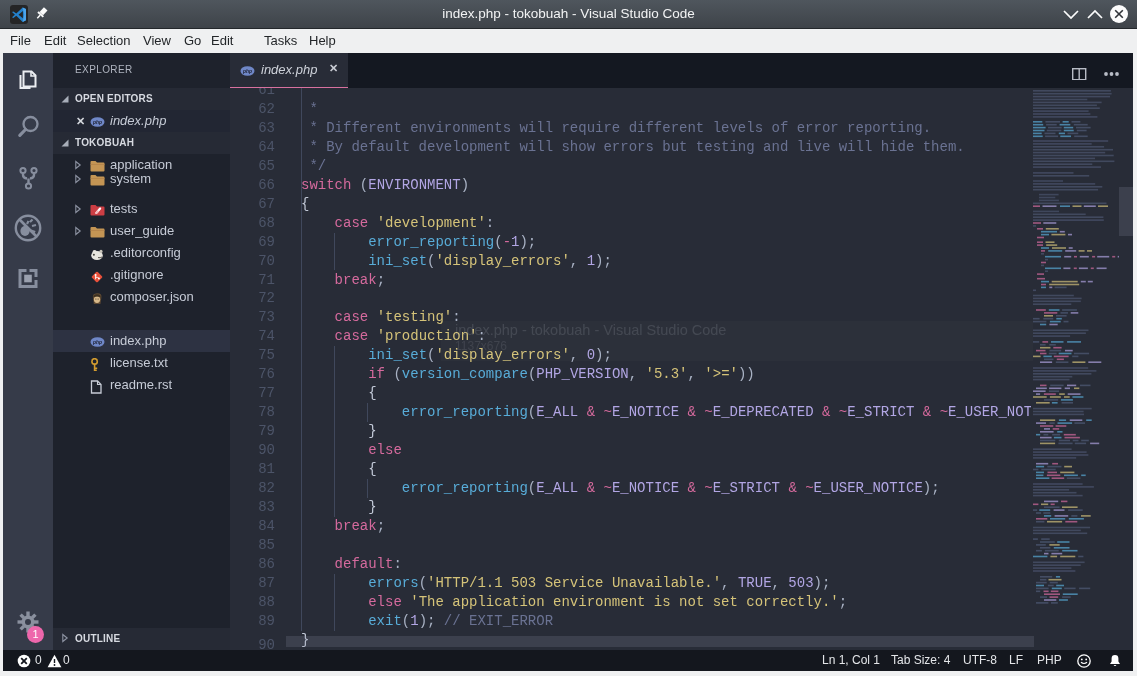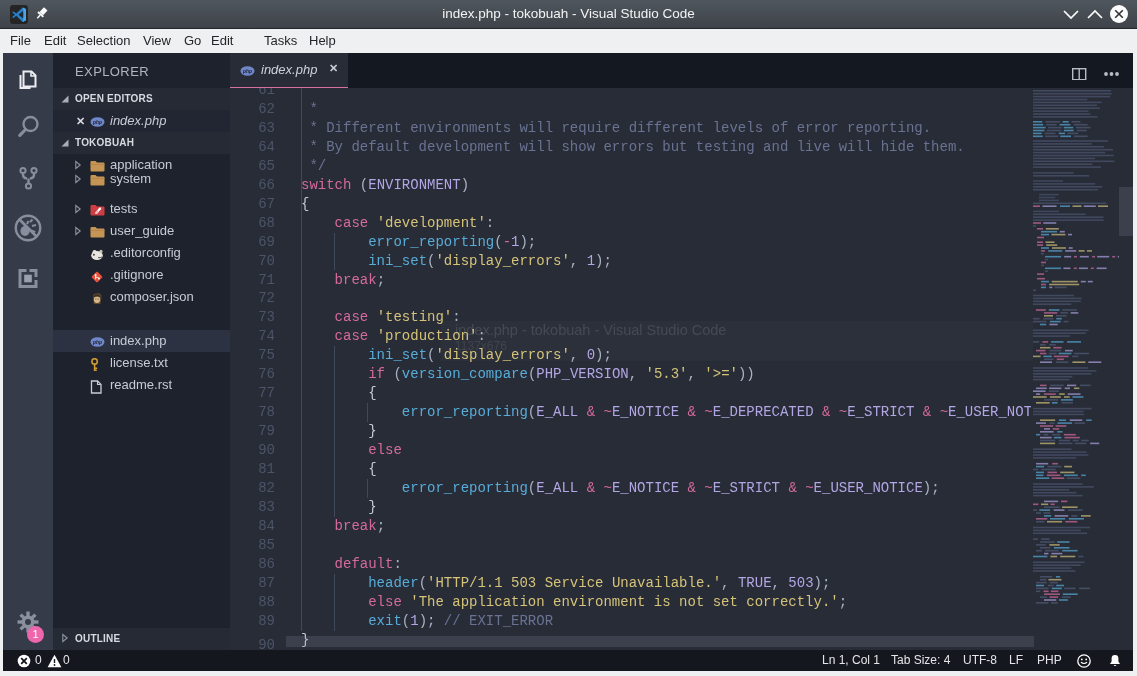--- a/index.html
+++ b/index.html
@@ -8,21 +8,21 @@
   background:linear-gradient(#4f565d, #3e4349);
   border-bottom:1px solid #23272b; }
 #title { position:absolute; width:100%; text-align:center; top:6px; font-size:13.5px; color:#f2f3f4; }
 #menubar { position:absolute; left:0; top:29px; width:1137px; height:24px; background:#eff0f1;
   color:#232629; font-size:13px; line-height:24px; }
 #menubar span { position:absolute; top:0; }
 #activity { position:absolute; left:3px; top:53px; width:50px; height:597px; background:#363b49; }
 .aicon { position:absolute; left:50%; transform:translateX(-50%); line-height:0; }
 #sidebar { position:absolute; left:53px; top:53px; width:177px; height:597px;
   background:#1e222c; overflow:hidden; }
-#explorer-title { position:absolute; left:22px; top:11px; font-size:13px; color:#b0b5c0; letter-spacing:0.4px; }
+#explorer-title { position:absolute; left:22px; top:11px; font-size:10px; color:#b0b5c0; letter-spacing:0.4px; }
 .shead { position:absolute; left:0; width:100%; height:22px; background:#262a35;
   font-size:10px; font-weight:bold; color:#d7dae1; line-height:22px; letter-spacing:0.2px; }
 .shead .tw { position:absolute; left:8px; top:7px; line-height:0; }
 .shead .ht { position:absolute; left:22px; }
 .srow { position:absolute; left:0; width:100%; height:22px; line-height:22px; }
 .srow.openrow { background:#222633; }
 .srow.sel { background:#2d3242; }
 .srow.italic .slab { font-style:italic; }
 .slab { position:absolute; font-size:13px; color:#c6cbd6; }
 .sicon { position:absolute; top:5.5px; line-height:0; }
@@ -337,21 +337,21 @@
 <div class="cl" style="top:296.20px"><span class="plain">        </span><span class="brace">{</span></div>
 <div class="cl" style="top:315.15px"><span class="plain">            </span><span class="fn">error_reporting</span><span class="plain">(</span><span class="const">E_ALL</span><span class="plain"> </span><span class="kw">&amp;</span><span class="plain"> </span><span class="kw">~</span><span class="const">E_NOTICE</span><span class="plain"> </span><span class="kw">&amp;</span><span class="plain"> </span><span class="kw">~</span><span class="const">E_DEPRECATED</span><span class="plain"> </span><span class="kw">&amp;</span><span class="plain"> </span><span class="kw">~</span><span class="const">E_STRICT</span><span class="plain"> </span><span class="kw">&amp;</span><span class="plain"> </span><span class="kw">~</span><span class="const">E_USER_NOTICE</span><span class="plain"> </span><span class="kw">&amp;</span><span class="plain"> </span><span class="kw">~</span><span class="const">E_USER_DEPRECATED</span></div>
 <div class="cl" style="top:334.10px"><span class="plain">        </span><span class="brace">}</span></div>
 <div class="cl" style="top:353.05px"><span class="plain">        </span><span class="kw">else</span></div>
 <div class="cl" style="top:372.00px"><span class="plain">        </span><span class="brace">{</span></div>
 <div class="cl" style="top:390.95px"><span class="plain">            </span><span class="fn">error_reporting</span><span class="plain">(</span><span class="const">E_ALL</span><span class="plain"> </span><span class="kw">&amp;</span><span class="plain"> </span><span class="kw">~</span><span class="const">E_NOTICE</span><span class="plain"> </span><span class="kw">&amp;</span><span class="plain"> </span><span class="kw">~</span><span class="const">E_STRICT</span><span class="plain"> </span><span class="kw">&amp;</span><span class="plain"> </span><span class="kw">~</span><span class="const">E_USER_NOTICE</span><span class="plain">);</span></div>
 <div class="cl" style="top:409.90px"><span class="plain">        </span><span class="brace">}</span></div>
 <div class="cl" style="top:428.85px"><span class="plain">    </span><span class="kw">break</span><span class="plain">;</span></div>
 <div class="cl" style="top:447.80px"></div>
 <div class="cl" style="top:466.75px"><span class="plain">    </span><span class="kw">default</span><span class="plain">:</span></div>
-<div class="cl" style="top:485.70px"><span class="plain">        </span><span class="fn">header</span><span class="plain">(</span><span class="string">'HTTP/1.1 503 Service Unavailable.'</span><span class="plain">, </span><span class="const">TRUE</span><span class="plain">, </span><span class="const">503</span><span class="plain">);</span></div>
+<div class="cl" style="top:485.70px"><span class="plain">        </span><span class="fn">errors</span><span class="plain">(</span><span class="string">'HTTP/1.1 503 Service Unavailable.'</span><span class="plain">, </span><span class="const">TRUE</span><span class="plain">, </span><span class="const">503</span><span class="plain">);</span></div>
 <div class="cl" style="top:504.65px"><span class="plain">        </span><span class="kw">else</span><span class="plain"> </span><span class="string">'The application environment is not set correctly.'</span><span class="plain">;</span></div>
 <div class="cl" style="top:523.60px"><span class="plain">        </span><span class="fn">exit</span><span class="plain">(</span><span class="const">1</span><span class="plain">); </span><span class="comment">// EXIT_ERROR</span></div>
 <div class="cl" style="top:542.55px"><span class="brace">}</span></div>
     <svg id="minimap" width="88" height="562">
         <rect x="0" y="0" width="88" height="562" fill="#282c37"></rect>
         <rect x="2.0" y="2.0" width="77.9" height="1.6" fill="#49536c" opacity="0.75"></rect>
         <rect x="2.0" y="4.9" width="78.6" height="1.6" fill="#49536c" opacity="0.75"></rect>
         <rect x="2.0" y="7.8" width="77.0" height="1.6" fill="#49536c" opacity="0.75"></rect>
         <rect x="2.0" y="10.7" width="54.3" height="1.6" fill="#49536c" opacity="0.75"></rect>
         <rect x="2.0" y="13.6" width="68.6" height="1.6" fill="#49536c" opacity="0.75"></rect>

